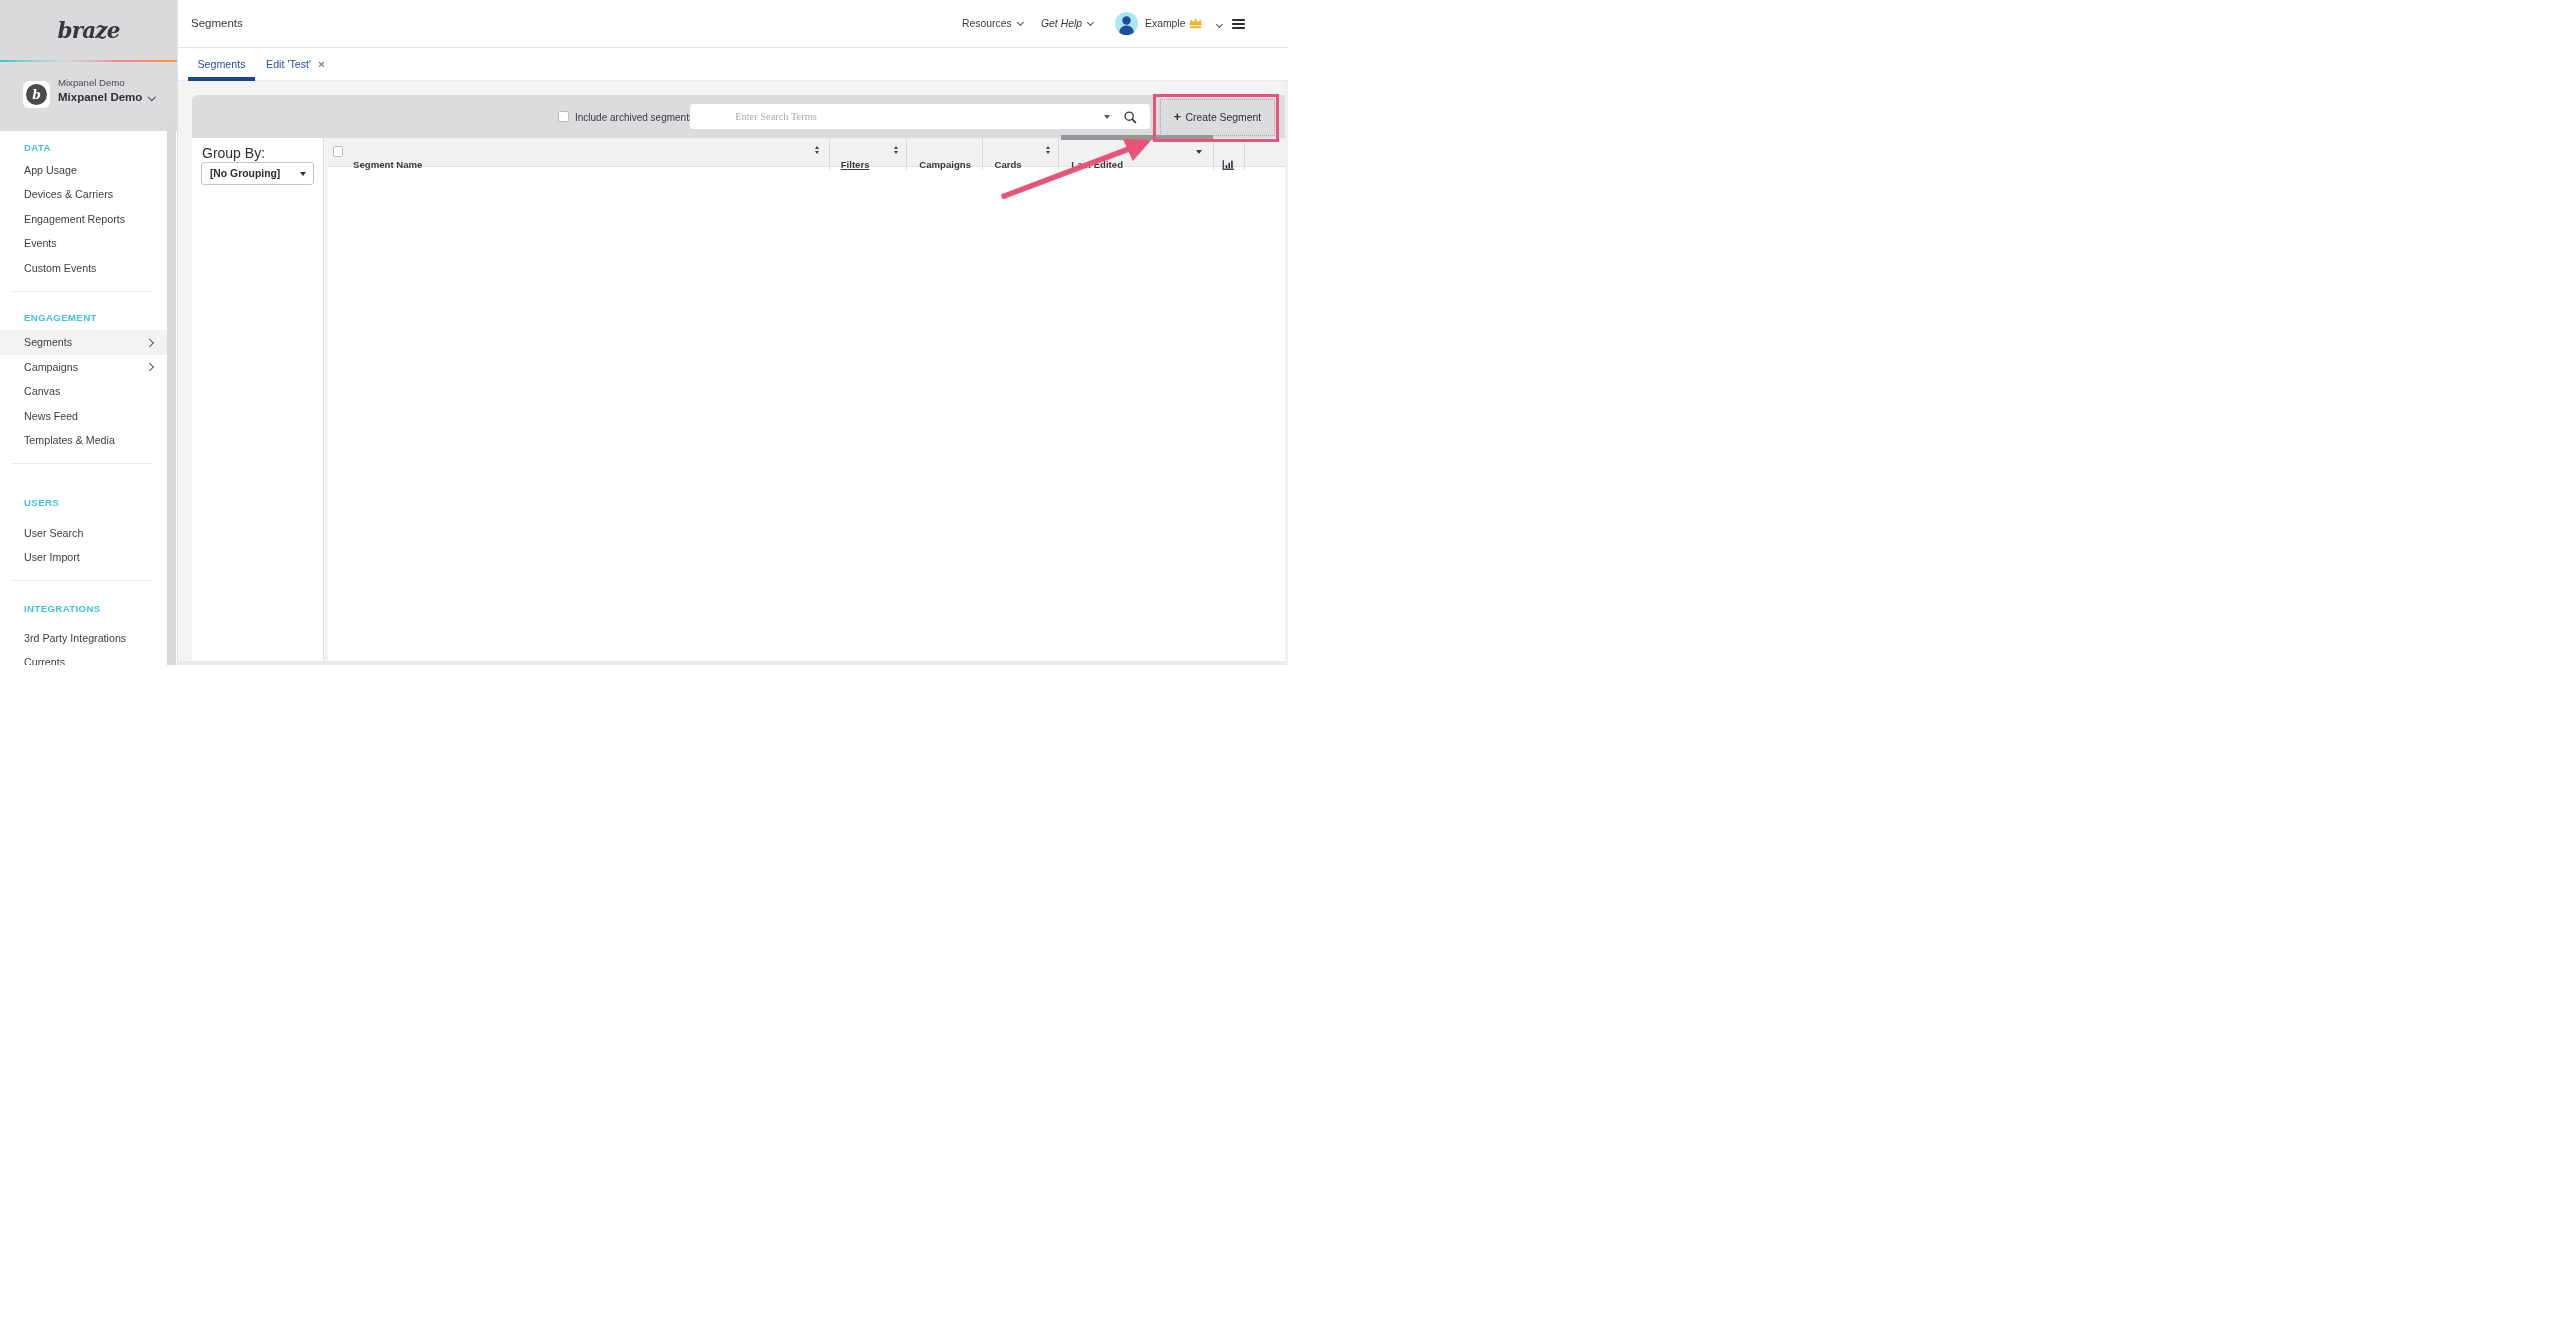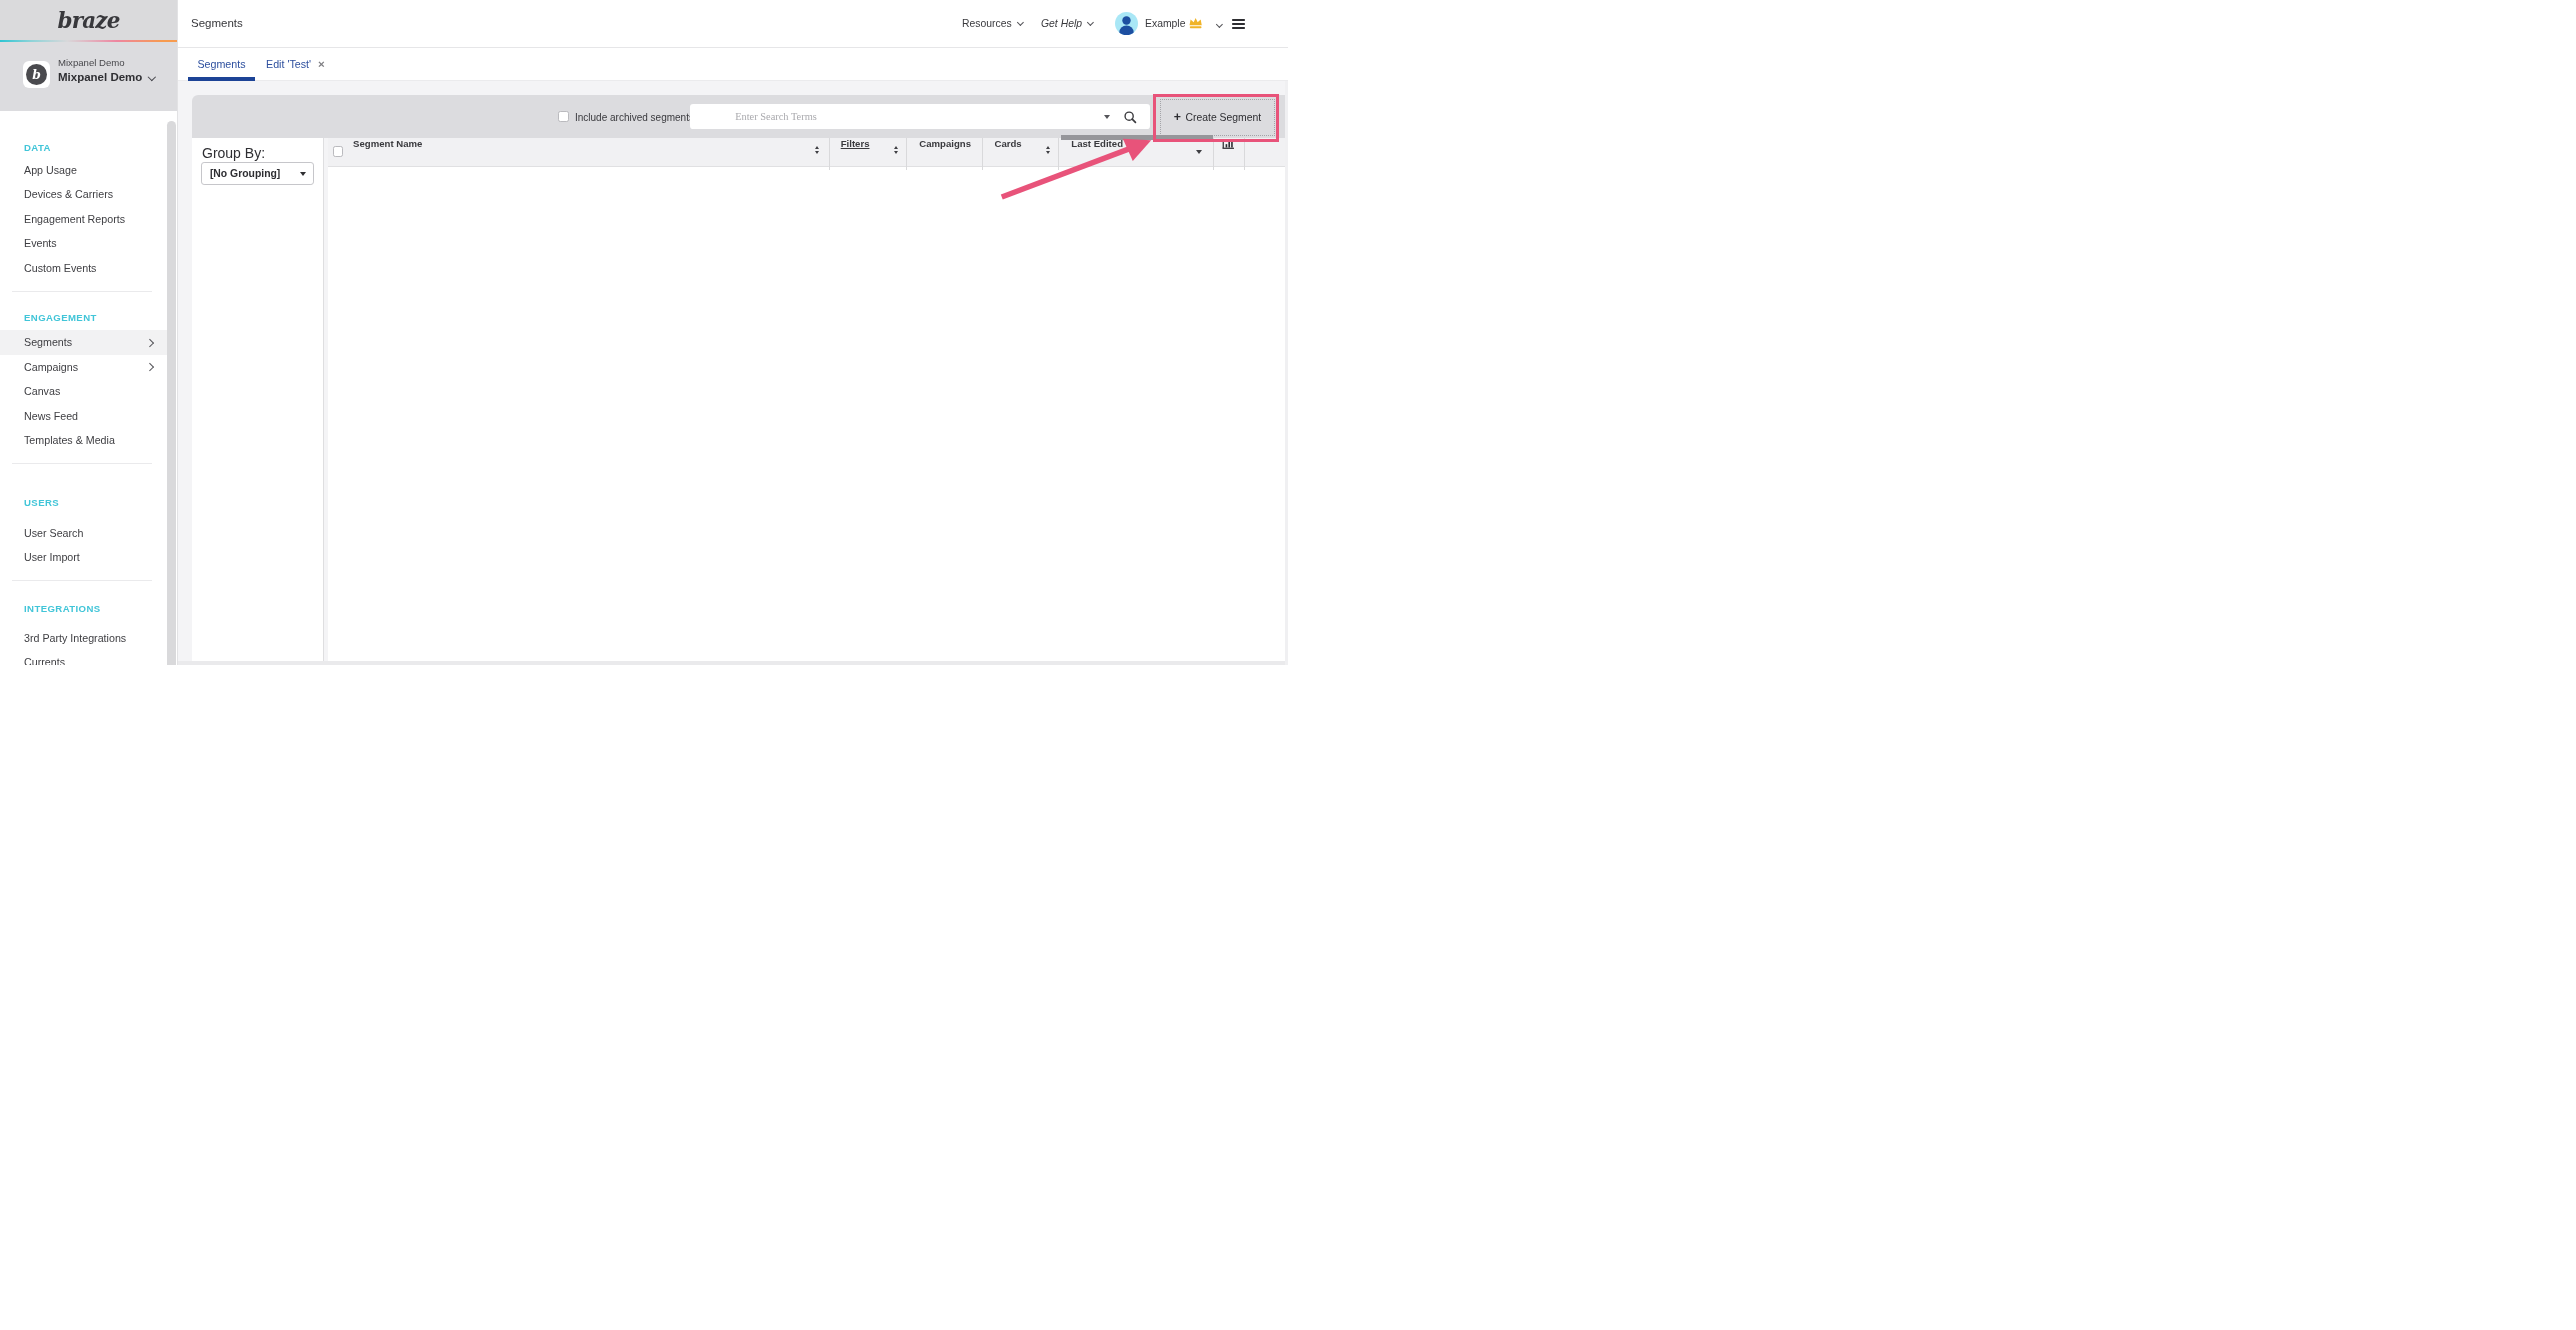--- a/index.html
+++ b/index.html
@@ -3,21 +3,21 @@
 <meta charset="utf-8">
 <style>
   html,body{margin:0;padding:0;background:#fff;}
   .app{position:relative;width:1288px;height:665px;background:#f4f4f6;
        font-family:"Liberation Sans",sans-serif;overflow:hidden;
        -webkit-font-smoothing:antialiased;color:#3a3a3e;}
 
   
   .sidebar{position:absolute;left:0;top:0;width:178px;height:100%;background:#fff;
            border-right:0.8px solid #e2e2e4;box-sizing:border-box;z-index:2;}
-  .logo-block{height:40px;background:#dadadc;display:flex;align-items:center;justify-content:center;}
+  .logo-block{height:60px;background:#dadadc;display:flex;align-items:center;justify-content:center;}
   .logo{font-family:"DejaVu Serif",serif;font-style:italic;font-weight:bold;
         font-size:21.5px;color:#38383c;letter-spacing:-0.8px;}
   .brand-gradient{height:2.3px;background:linear-gradient(90deg,#2ec5d3 0%,#8fd3d8 18%,#d8d8da 38%,#ee86a0 66%,#f79b4f 92%,#f79b4f 100%);}
   .workspace{height:69px;background:#dcdcdf;position:relative;cursor:pointer;}
   .ws-icon{position:absolute;left:23px;top:18.4px;width:27px;height:27px;background:#fff;border-radius:6.1px;
            display:flex;align-items:center;justify-content:center;}
   .ws-circle{width:21px;height:21px;border-radius:50%;background:#4a4a4e;color:#fff;
              font-family:"DejaVu Serif",serif;font-style:italic;font-weight:bold;font-size:12.3px;
              display:flex;align-items:center;justify-content:center;}
   .ws-app{position:absolute;left:58px;top:14.6px;font-size:9.6px;color:#48484c;}
@@ -85,21 +85,21 @@
   .gb-label{position:absolute;left:10px;top:7px;font-size:14px;color:#2e2e32;}
   .gb-select{position:absolute;left:9.2px;top:24px;width:113px;height:23px;background:#fff;
       border:0.8px solid #c6c6ca;border-radius:3.1px;box-sizing:border-box;display:flex;align-items:center;
       padding:0 7.7px;font-size:10.4px;font-weight:bold;color:#2e2e32;cursor:pointer;}
   .gb-select .tri-down{margin-left:auto;border-top-color:#2e2e32;}
   .v-sep{position:absolute;left:323px;top:138px;width:0.8px;bottom:0;background:#dedee0;}
   .gutter{position:absolute;left:324px;top:138px;width:4.6px;height:28px;background:#f4f4f6;}
   .tbody{position:absolute;left:328px;top:166px;right:0;bottom:0;background:#fff;}
   .thead{position:absolute;left:328px;top:138px;right:0;height:28px;background:#f1f1f3;
          border-bottom:0.8px solid #e0e0e2;font-size:9.6px;font-weight:bold;color:#3a3a3e;z-index:1;}
-  .th{position:absolute;top:0;height:32px;display:flex;align-items:flex-start;box-sizing:border-box;cursor:pointer;}
+  .th{position:absolute;top:0;height:32px;display:flex;align-items:flex-end;box-sizing:border-box;cursor:pointer;}
   .bl{border-left:0.8px solid #d9d9db;}
   .sort{display:inline-flex;flex-direction:column;gap:1.5px;position:absolute;top:8.4px;}
   .sort .up{width:0;height:0;border-left:2.7px solid transparent;border-right:2.7px solid transparent;
             border-bottom:3.1px solid #3e3e42;}
   .sort .dn{width:0;height:0;border-left:2.7px solid transparent;border-right:2.7px solid transparent;
             border-top:3.1px solid #3e3e42;}
   .th .cb{position:absolute;left:4.6px;top:8.4px;}
 
   
   .drag-bar{position:absolute;left:1061px;top:135px;width:152px;height:5.4px;background:#96969a;z-index:4;}

